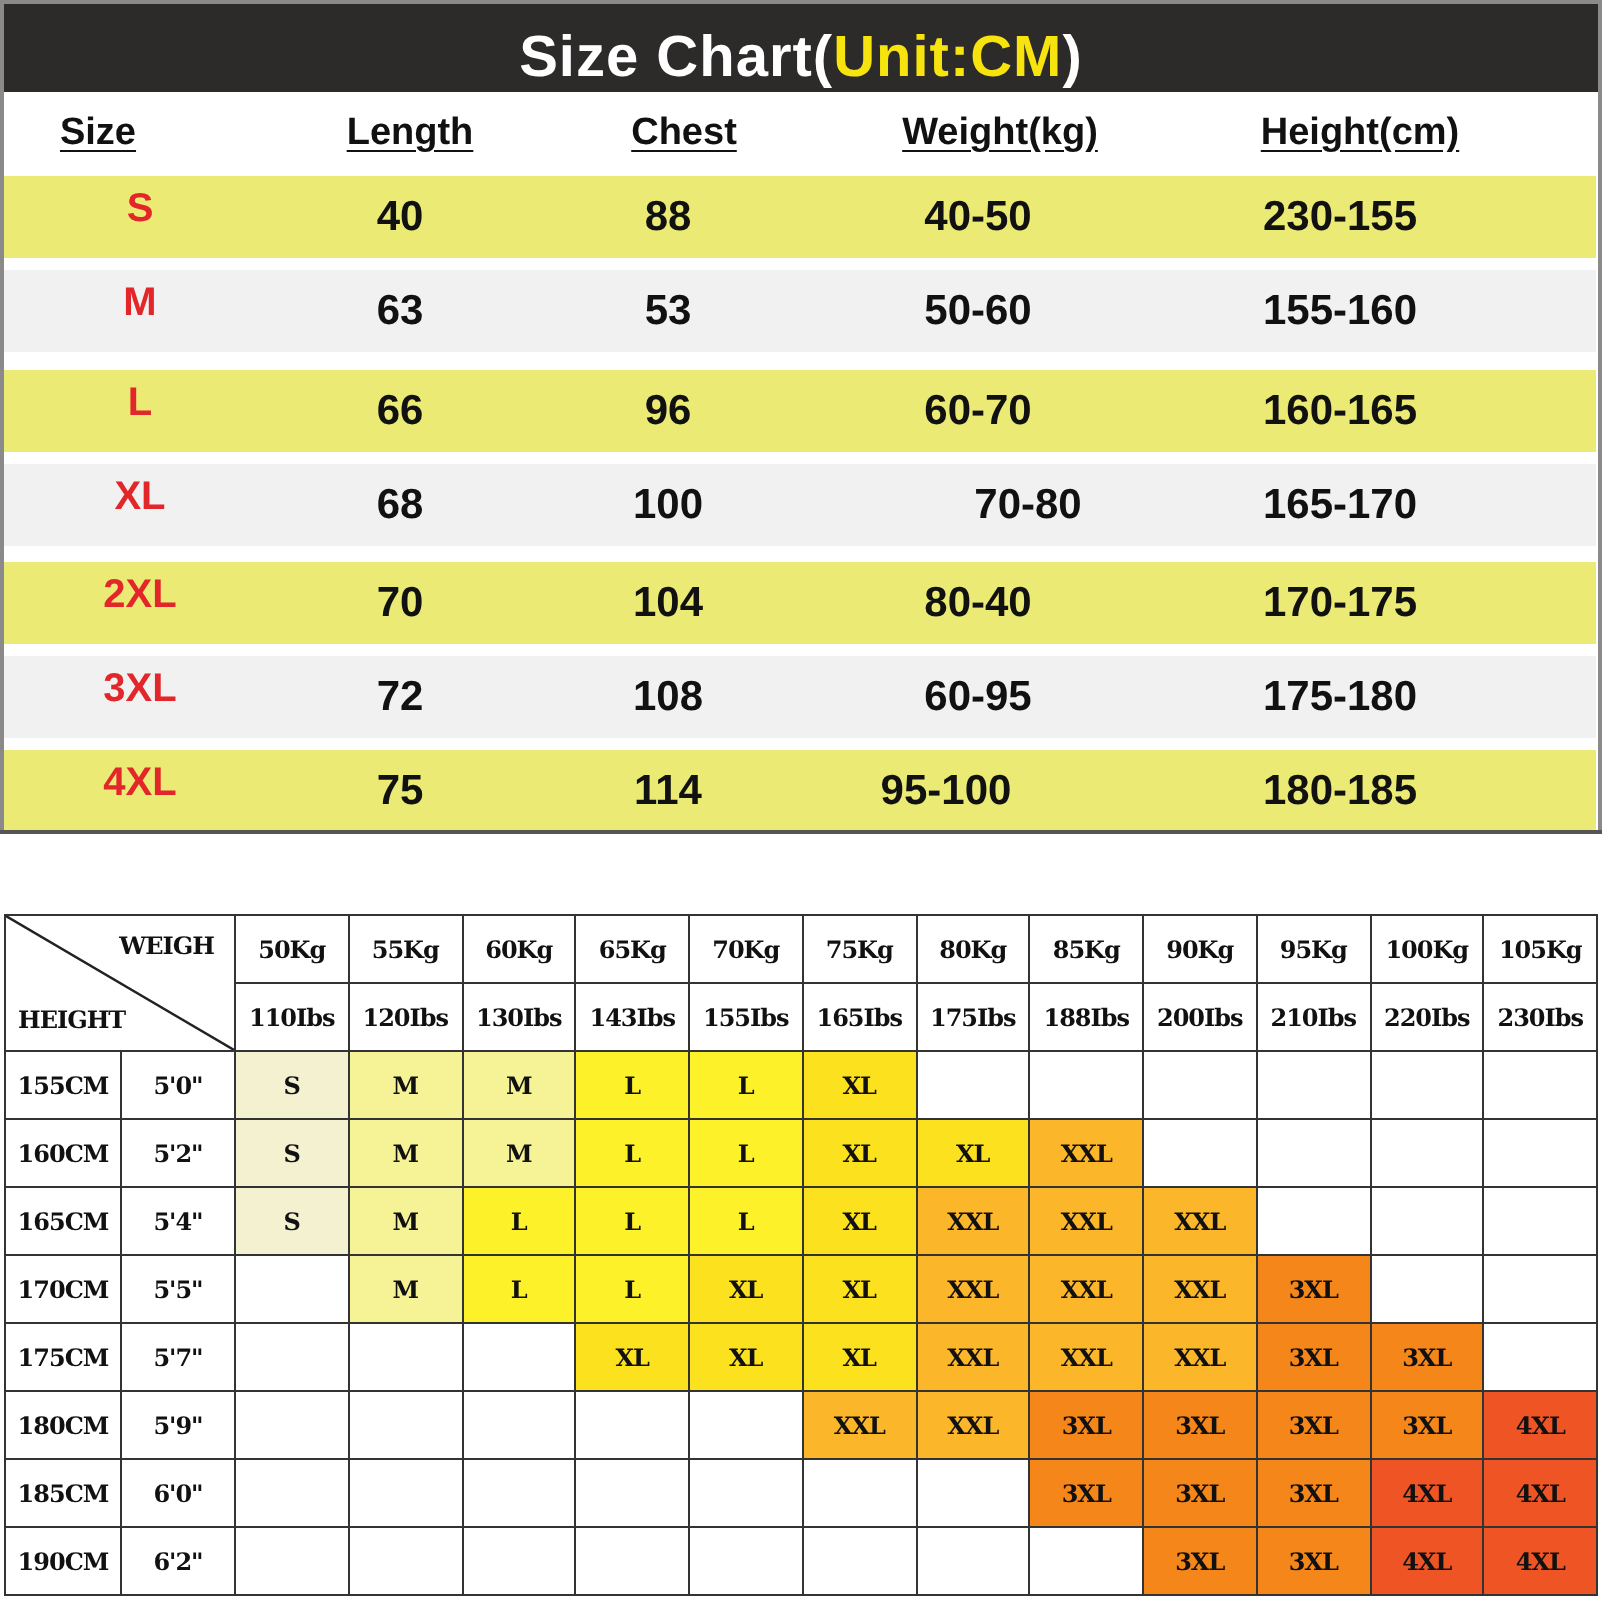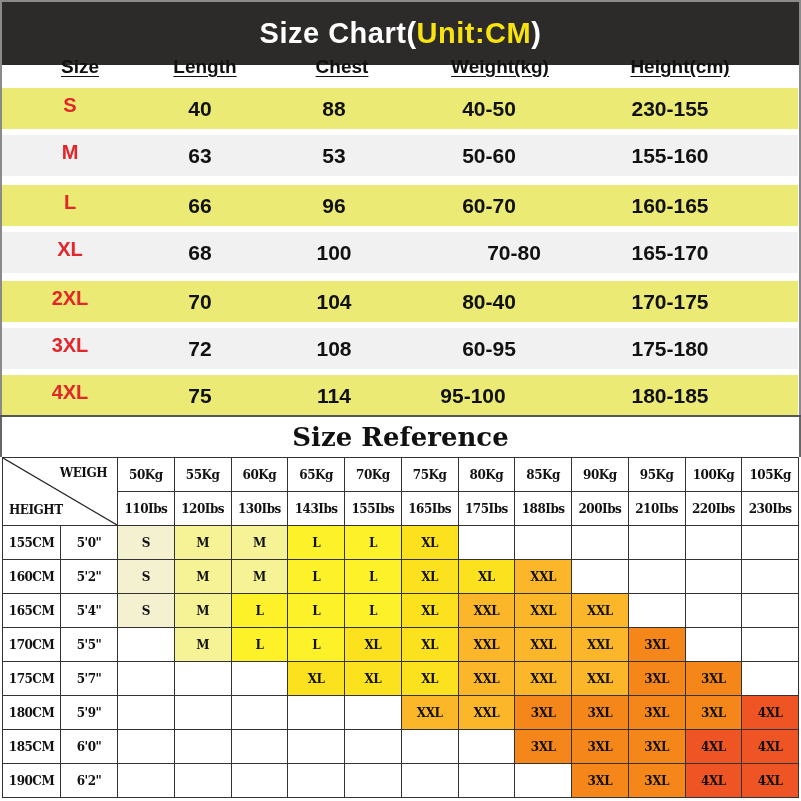--- a/index.html
+++ b/index.html
@@ -1,21 +1,21 @@
 <!DOCTYPE html>
 <html><head>
 <meta charset="utf-8">
 <style>
   * { box-sizing: border-box; margin: 0; padding: 0; }
   html, body { width: 801px; height: 801px; background: #ffffff; overflow: hidden; }
   body { position: relative; font-family: "Liberation Sans", sans-serif; }
 
   
   .top { position: absolute; left: 0; top: 0; width: 801px; height: 415px; background: #ffffff; border-left: 2px solid #8a8a8a; border-right: 2px solid #8a8a8a; }
-  .title-bar { position: absolute; left: 0; top: 0; width: 100%; height: 65px; background: #2d2a2a; border-top: 2px solid #8a8a8a; display: flex; align-items: center; justify-content: center; }
+  .title-bar { position: absolute; left: 0; top: 0; width: 100%; height: 46px; background: #2d2a2a; border-top: 2px solid #8a8a8a; display: flex; align-items: flex-end; justify-content: center; }
   .title-bar .t { font-weight: bold; font-size: 29px; color: #ffffff; letter-spacing: 0.5px; }
   .title-bar .t .unit { color: #f7e40f; }
 
   .head-row { position: absolute; left: 0; top: 50px; width: 100%; height: 38px; }
   .hcell { position: absolute; top: 6px; font-weight: bold; font-size: 19px; color: #111; text-decoration: underline; text-underline-offset: 3px; transform: translateX(-50%); white-space: nowrap; }
 
   .rows { position: absolute; left: 0; top: 88px; width: 100%; }
   .srow { position: absolute; left: 0; width: 796px; height: 41px; }
   .srow.yellow { background: #eaea74; }
   .srow.grey { background: #f1f1f1; }
@@ -36,21 +36,21 @@
 </style>
 </head>
 <body>
 
 <div class="top">
   <div class="title-bar">
     <span class="t"><span>Size Chart(</span><span class="unit">Unit:CM</span><span>)</span></span>
   </div>
 
   <div class="head-row">
-    <span class="hcell" style="left:78px">Size</span>
+    <span class="hcell" style="left:47px">Size</span>
     <span class="hcell" style="left:203px">Length</span>
     <span class="hcell" style="left:340px">Chest</span>
     <span class="hcell" style="left:498px">Weight(kg)</span>
     <span class="hcell" style="left:678px">Height(cm)</span>
   </div>
 
   <div class="rows" id="size-rows">
       <div class="srow yellow" style="top: 0px;">
         <span class="scell size" style="left: 68px;">S</span>
         <span class="scell" style="left: 198px;">40</span>
@@ -97,21 +97,20 @@
         <span class="scell size" style="left: 68px;">4XL</span>
         <span class="scell" style="left: 198px;">75</span>
         <span class="scell" style="left: 332px;">114</span>
         <span class="scell" style="left: 471px;">95-100</span>
         <span class="scell" style="left: 668px;">180-185</span>
       </div>
     </div>
 </div>
 
 <div class="ref">
-  <div class="ref-title">Size Reference</div>
   <table class="grid">
     <colgroup>
       <col style="width:58px">
         <col style="width:57px">
       <col>
         <col>
         <col>
         <col>
         <col>
         <col>

